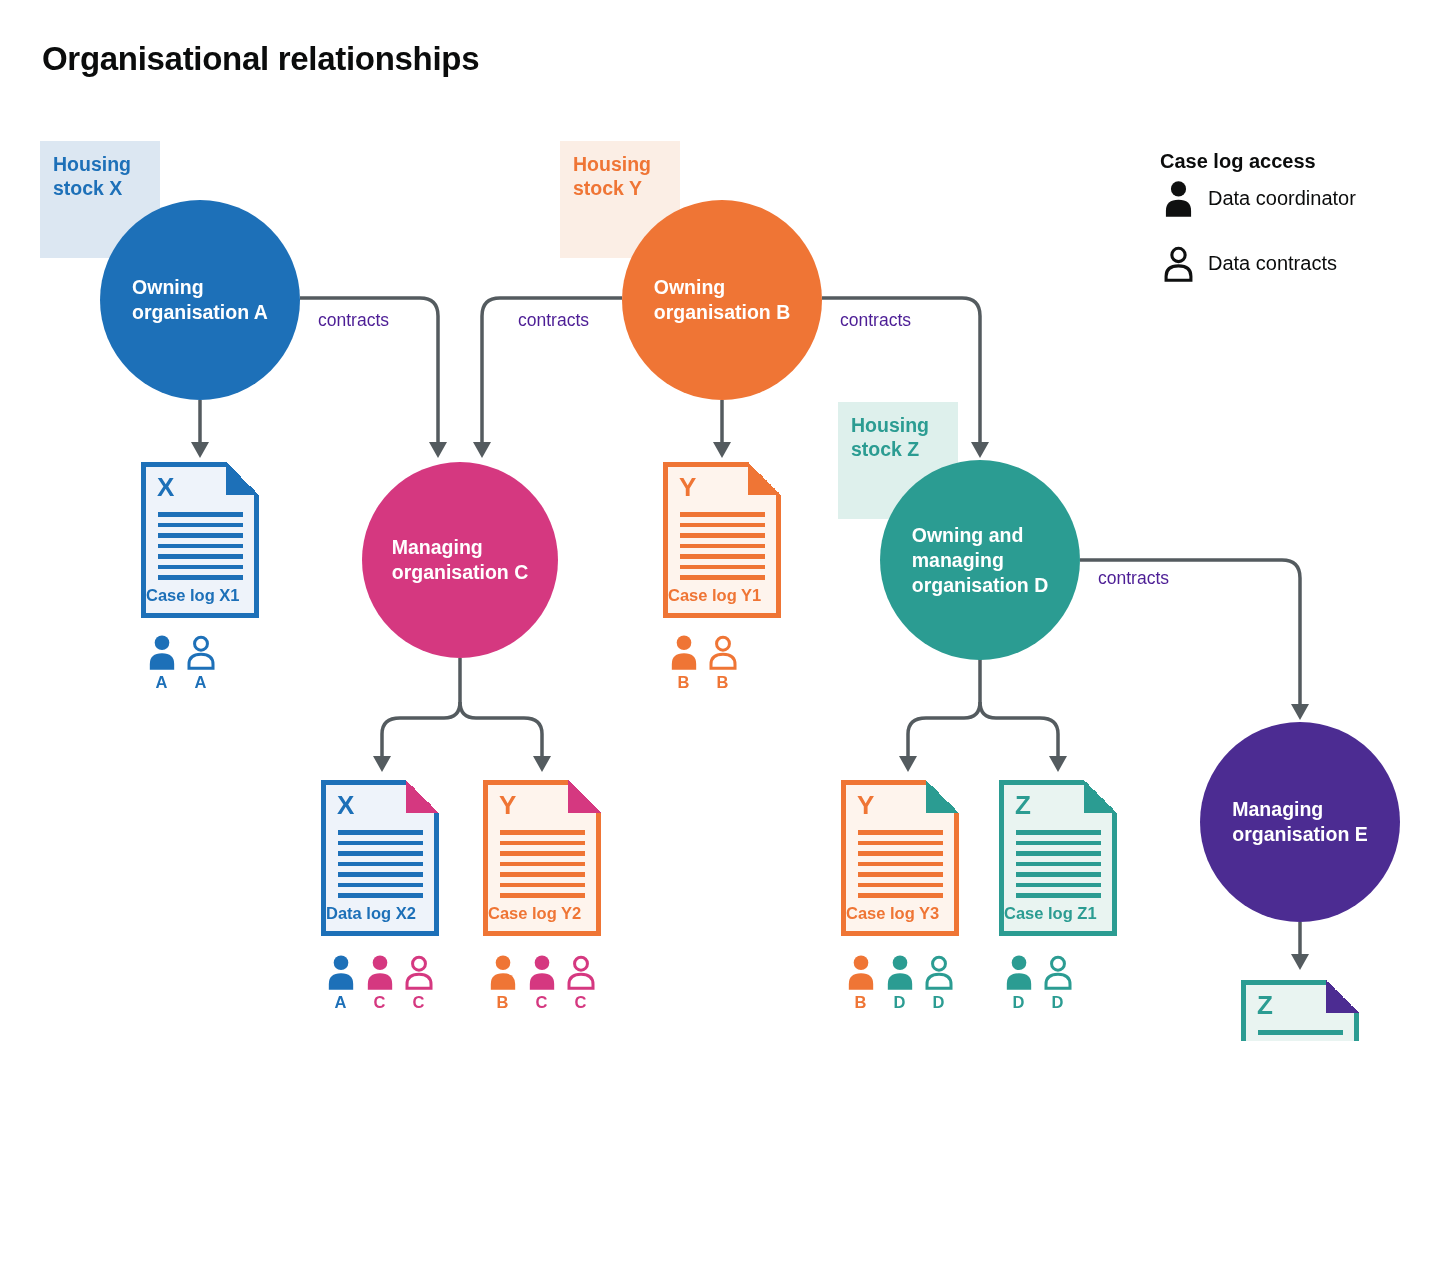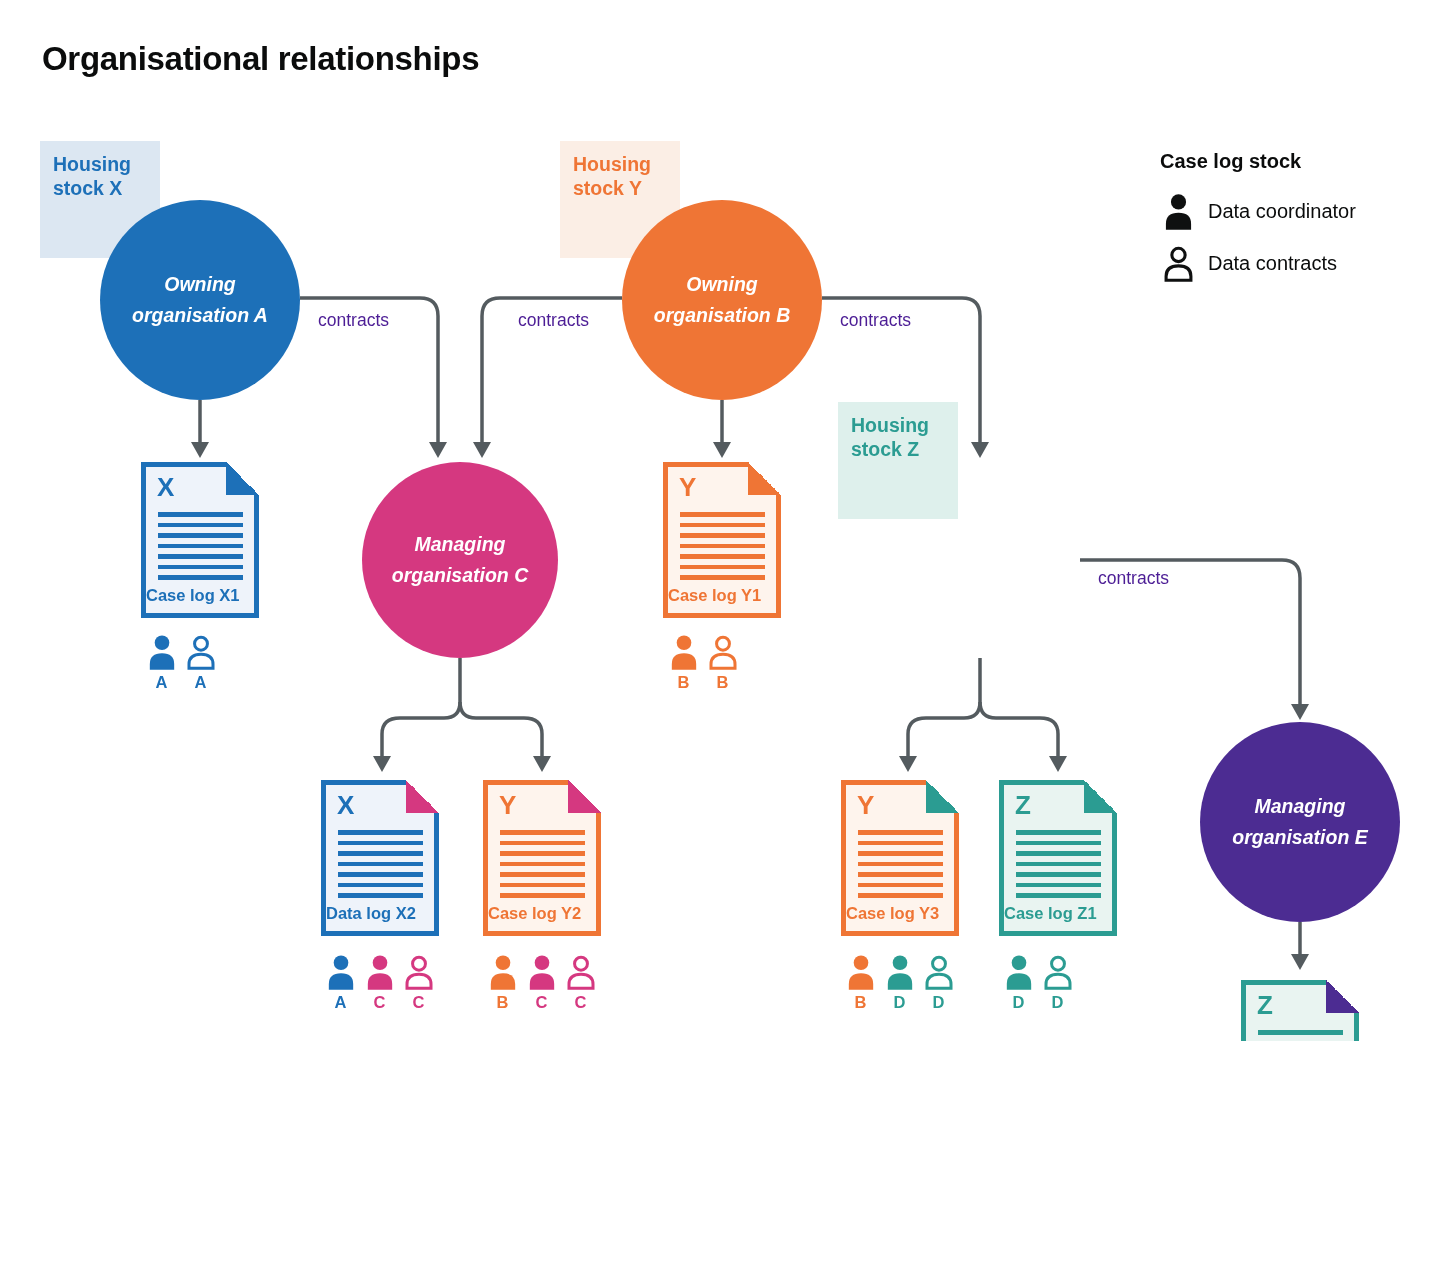--- a/index.html
+++ b/index.html
@@ -14,22 +14,22 @@
   .connectors path{stroke:var(--color,#545b5f);stroke-width:3.5;fill:none;}
   .connectors marker path{fill:var(--color,#545b5f);stroke:none;}
 
   
   .housing{position:absolute;width:120px;height:117px;box-sizing:border-box;padding:11px 8px 0 13px;
            background:var(--bg);color:var(--color);font-weight:bold;font-size:19.5px;line-height:24px;
            white-space:pre-line;}
 
   
   .org{position:absolute;border-radius:50%;background:var(--color);color:#fff;
-       display:flex;align-items:center;justify-content:center;text-align:center;
-       font-weight:bold;font-size:19.5px;line-height:31px;white-space:pre-line;font-style:italic;}
+       display:flex;align-items:center;justify-content:center;
+       font-weight:bold;font-size:19.5px;line-height:25px;white-space:pre-line;}
 
   .contracts{position:absolute;font-size:17.5px;color:#4c1d95;}
 
   
   .doc{position:absolute;width:118px;height:156px;box-sizing:border-box;
        border:5px solid var(--color);background:var(--bg);}
   .doc-fold{position:absolute;top:-5px;right:-5px;width:33px;height:33px;
             background:linear-gradient(225deg,#ffffff 50%,var(--fold) 50%);}
   .doc-letter{position:absolute;left:11px;top:5px;font-size:26px;font-weight:bold;color:var(--color);}
   .doc-lines{position:absolute;left:12px;right:11px;top:45px;display:flex;flex-direction:column;gap:6px;}
@@ -95,20 +95,23 @@
 stock Y</div>
   <div class="housing" style="left: 838px; top: 402px; --color: #2b9c92; --bg: #def0ec;">Housing
 stock Z</div>
 
   <div class="org" style="left: 100px; top: 200px; width: 200px; height: 200px; --color: #1d70b8;">Owning
 organisation A</div>
   <div class="org" style="left: 622px; top: 200px; width: 200px; height: 200px; --color: #ef7535;">Owning
 organisation B</div>
   <div class="org" style="left: 362px; top: 462px; width: 196px; height: 196px; --color: #d53880;">Managing
 organisation C</div>
+  <div class="org" style="left: 880px; top: 460px; width: 200px; height: 200px; --color: #2b9c92;">Owning and
+managing
+organisation D</div>
   <div class="org" style="left: 1200px; top: 722px; width: 200px; height: 200px; --color: #4c2c92;">Managing
 organisation E</div>
 
   <span class="contracts" style="left:318px;top:310px;">contracts</span>
   <span class="contracts" style="left:518px;top:310px;">contracts</span>
   <span class="contracts" style="left:840px;top:310px;">contracts</span>
   <span class="contracts" style="left:1098px;top:568px;">contracts</span>
 
   <div class="doc" style="left: 141px; top: 462px; --color: #1d70b8; --bg: #eef3fa; --fold: #1d70b8;">
     <div class="doc-fold"></div>
@@ -330,22 +333,22 @@
       <span class="person-letter">E</span>
     </div>
     <div class="person" style="--color: #4c2c92;">
       <svg class="person-icon">
           <use href="#person-outline"></use>
         </svg>
       <span class="person-letter">E</span>
     </div>
   </div>
 
-  <div class="legend-title">Case log stock</div>
-  <div class="legend-item" style="left:1163px;top:193px;">
+  <div class="legend-title">Case log access</div>
+  <div class="legend-item" style="left:1163px;top:180px;">
     <svg class="person-icon">
         <use href="#person-filled"></use>
       </svg>
     <span class="legend-label">Data coordinator</span>
   </div>
   <div class="legend-item" style="left:1163px;top:245px;">
     <svg class="person-icon">
         <use href="#person-outline"></use>
       </svg>
     <span class="legend-label">Data contracts</span>

